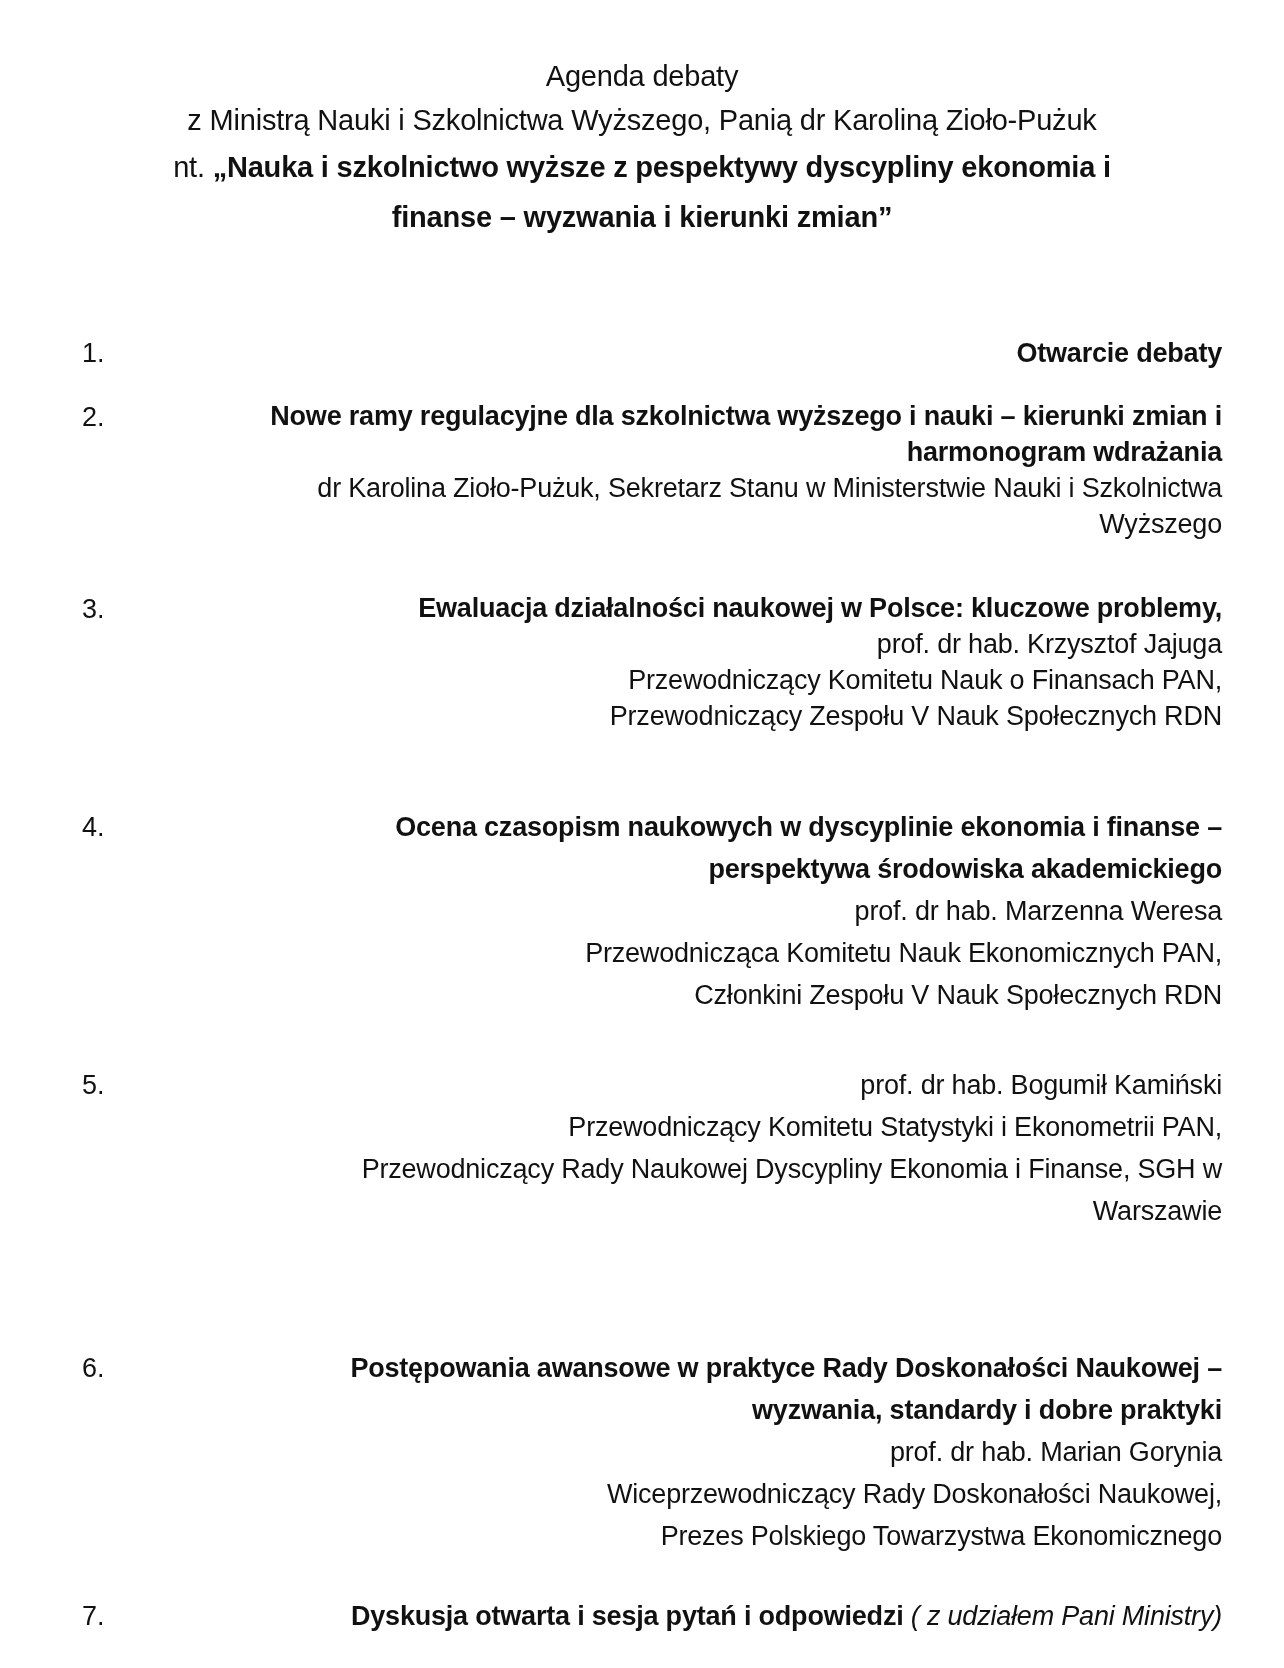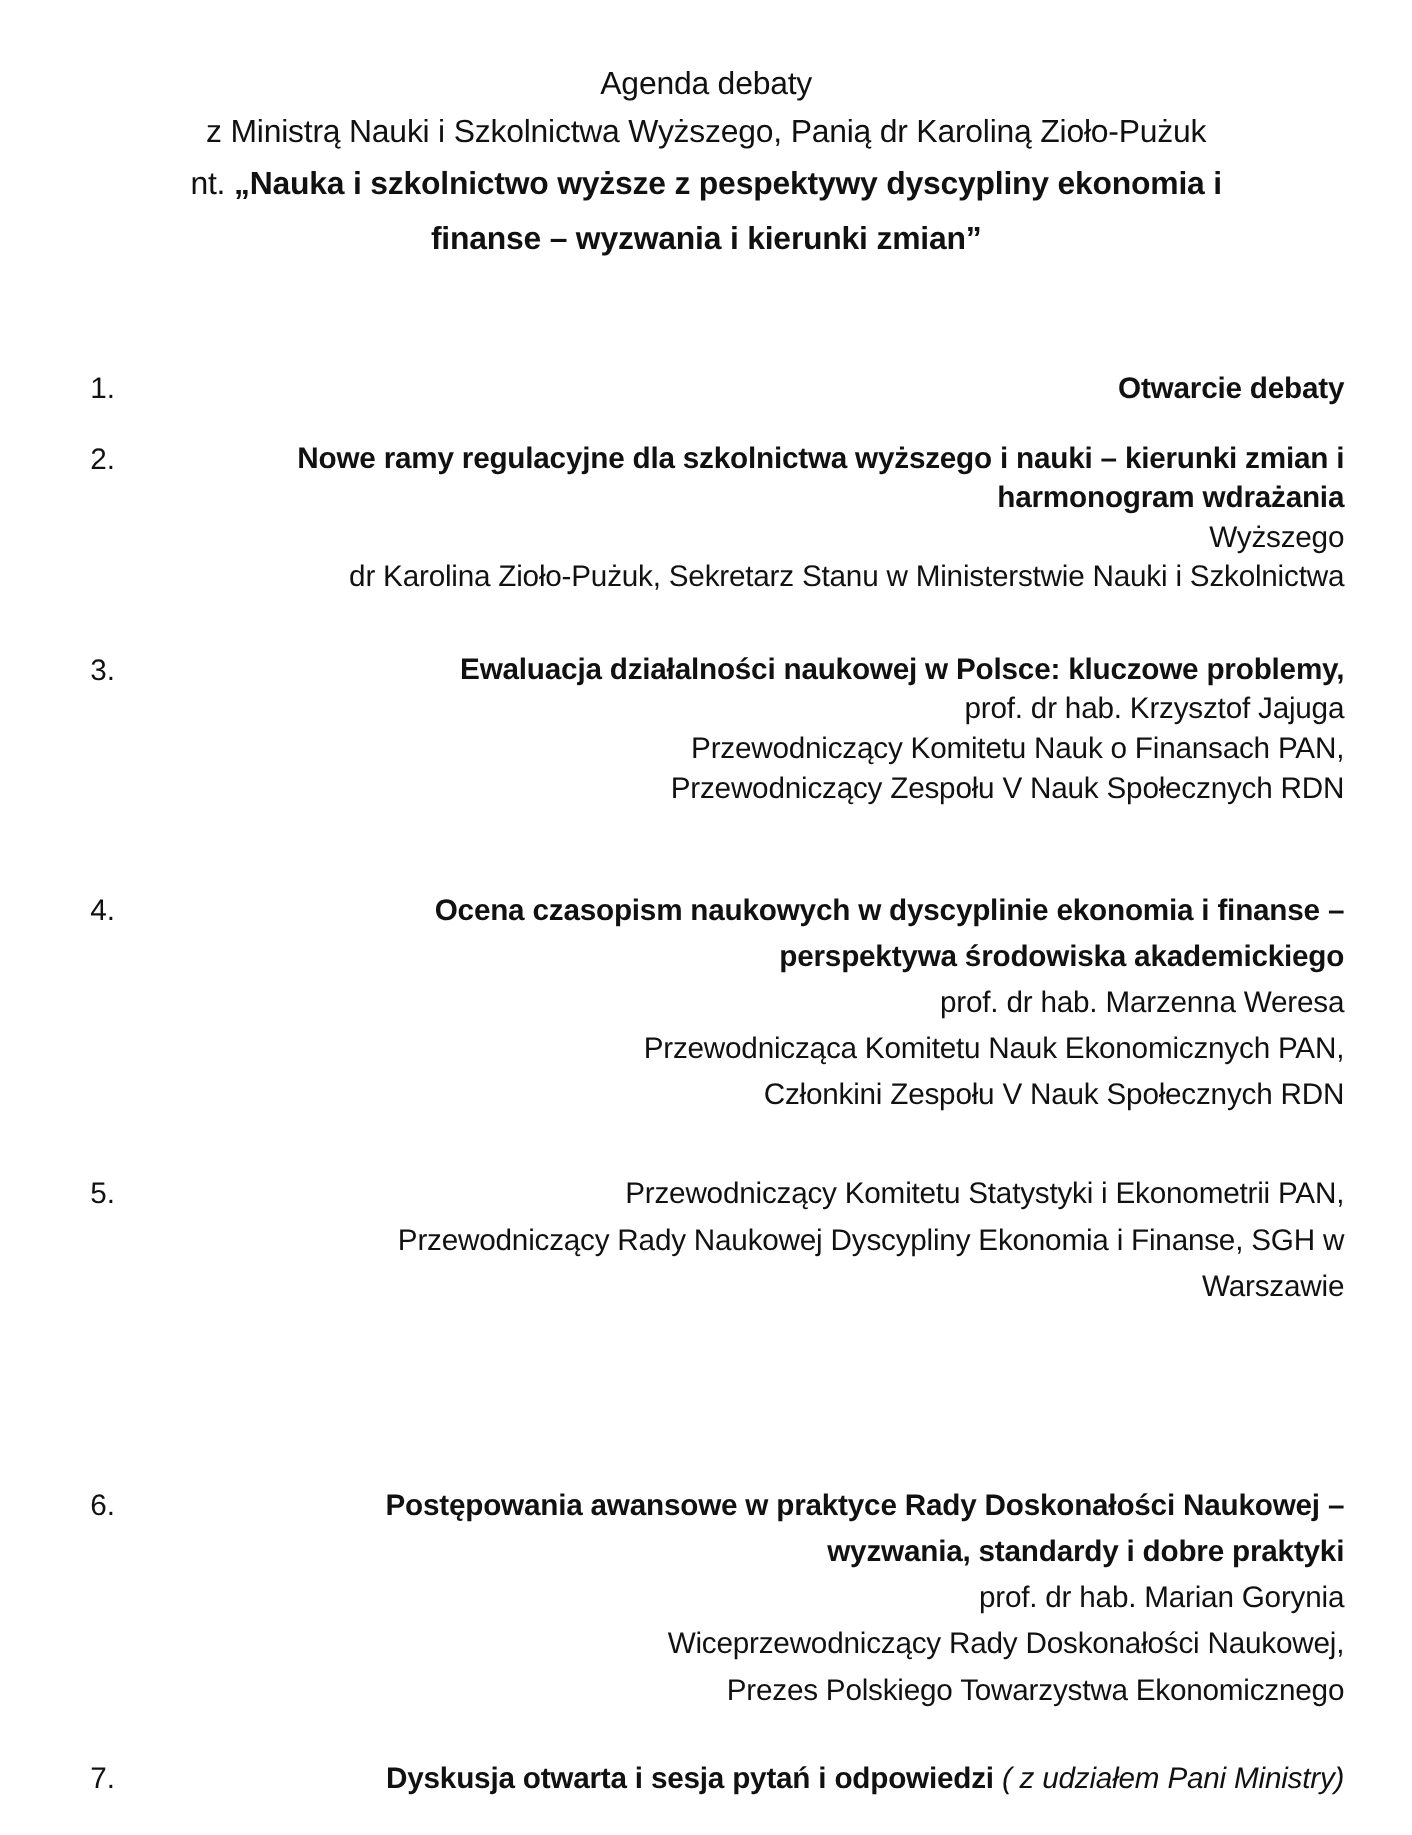--- a/index.html
+++ b/index.html
@@ -117,22 +117,22 @@
     <div class="body">
       <span class="line title">Otwarcie debaty</span>
     </div>
   </li>
 
   <li class="item it2">
     <span class="num">2.</span>
     <div class="body">
       <span class="line title">Nowe ramy regulacyjne dla szkolnictwa wyższego i nauki – kierunki zmian i</span>
       <span class="line title">harmonogram wdrażania</span>
+      <span class="line">dr Karolina Zioło-Pużuk, Sekretarz Stanu w Ministerstwie Nauki i Szkolnictwa</span>
       <span class="line">Wyższego</span>
-      <span class="line">dr Karolina Zioło-Pużuk, Sekretarz Stanu w Ministerstwie Nauki i Szkolnictwa</span>
     </div>
   </li>
 
   <li class="item it3">
     <span class="num">3.</span>
     <div class="body">
       <span class="line title">Ewaluacja działalności naukowej w Polsce: kluczowe problemy,</span>
       <span class="line">prof. dr hab. Krzysztof Jajuga</span>
       <span class="line">Przewodniczący Komitetu Nauk o Finansach PAN,</span>
       <span class="line">Przewodniczący Zespołu V Nauk Społecznych RDN</span>
@@ -146,20 +146,21 @@
       <span class="line title">perspektywa środowiska akademickiego</span>
       <span class="line">prof. dr hab. Marzenna Weresa</span>
       <span class="line">Przewodnicząca Komitetu Nauk Ekonomicznych PAN,</span>
       <span class="line">Członkini Zespołu V Nauk Społecznych RDN</span>
     </div>
   </li>
 
   <li class="item it5">
     <span class="num">5.</span>
     <div class="body">
+      <span class="line">prof. dr hab. Bogumił Kamiński</span>
       <span class="line">Przewodniczący Komitetu Statystyki i Ekonometrii PAN,</span>
       <span class="line">Przewodniczący Rady Naukowej Dyscypliny Ekonomia i Finanse, SGH w</span>
       <span class="line">Warszawie</span>
     </div>
   </li>
 
   <li class="item it6">
     <span class="num">6.</span>
     <div class="body">
       <span class="line title">Postępowania awansowe w praktyce Rady Doskonałości Naukowej –</span>

